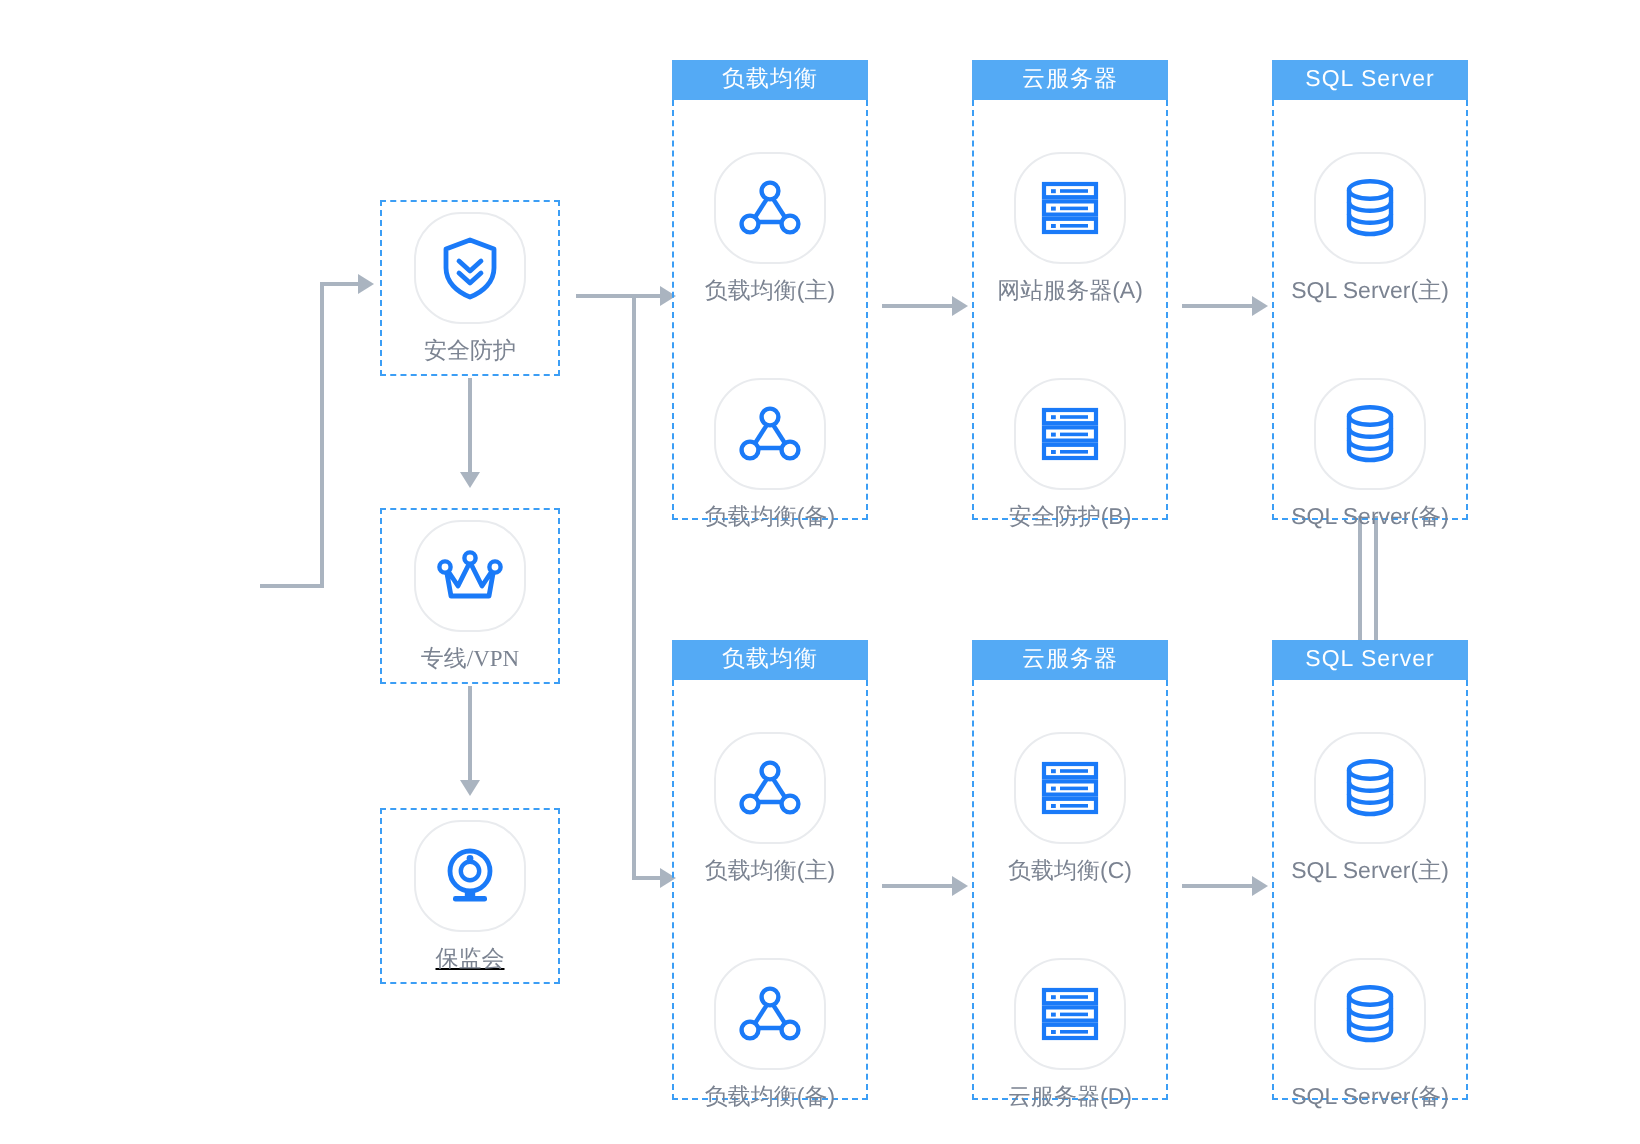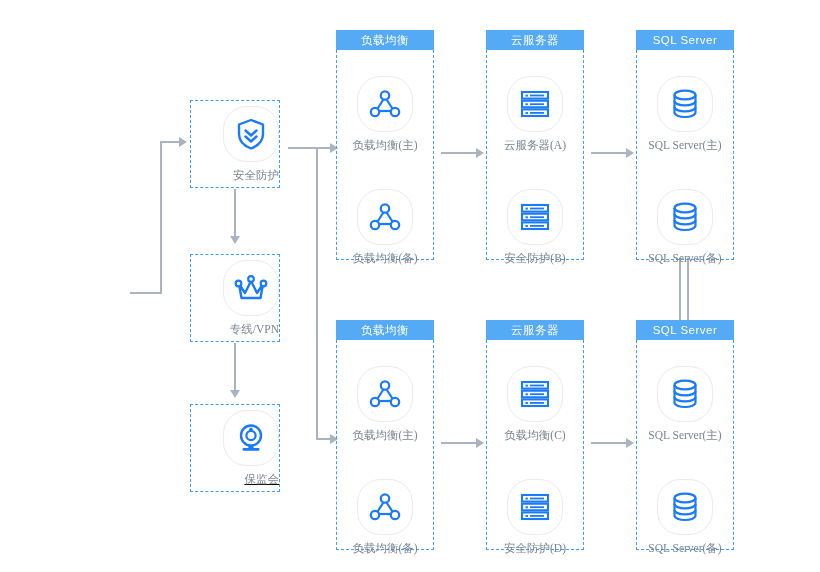--- a/index.html
+++ b/index.html
@@ -12,21 +12,21 @@
   }
   #canvas{position:absolute;left:0;top:0;width:820px;height:572px;}
 
   
   .node{
     position:absolute;
     border:1px dashed #3c9ef5;
     box-sizing:border-box;
     display:flex;
     flex-direction:column;
-    align-items:flex-end;
+    align-items:center;
     justify-content:center;
   }
   .group{
     position:absolute;
     box-sizing:border-box;
   }
   .group-header{
     position:absolute;
     left:0;top:0;
     width:100%;
@@ -64,21 +64,21 @@
     width:140px;
     text-align:center;
     font-size:11.5px;
     color:#7b8391;
     white-space:nowrap;
   }
 
   
   .item{position:absolute;width:100%;}
   .item .tile{left:50%;transform:translateX(-50%);top:0;}
-  .item .cap{left:50%;transform:translateX(-50%);top:62px;font-family:Liberation Serif, serif;}
+  .item .cap{left:50%;transform:translateX(-50%);top:62px;}
 
   
   .ln{position:absolute;background:#aab4c0;}
   .lnh{height:2px;}
   .lnv{width:2px;}
   .arrow{
     position:absolute;
     width:0;height:0;
     border-top:5px solid transparent;
     border-bottom:5px solid transparent;
@@ -221,21 +221,21 @@
               <rect x="11" y="5.6" width="14" height="1.8" fill="#1a7af8"></rect>
               <rect x="3" y="11.7" width="26" height="6.6" stroke="#1a7af8" stroke-width="2.1" fill="#fff"></rect>
               <rect x="6.5" y="14.3" width="2.4" height="2" fill="#1a7af8"></rect>
               <rect x="11" y="14.3" width="14" height="1.8" fill="#1a7af8"></rect>
               <rect x="3" y="20.4" width="26" height="6.6" stroke="#1a7af8" stroke-width="2.1" fill="#fff"></rect>
               <rect x="6.5" y="23" width="2.4" height="2" fill="#1a7af8"></rect>
               <rect x="11" y="23" width="14" height="1.8" fill="#1a7af8"></rect>
             </svg>
           </span>
         </div>
-        <div class="cap">云服务器(A)</div>
+        <div class="cap">网站服务器(A)</div>
       </div>
       <div class="item" style="top:139px;">
         <div class="tile">
           <span>
             <svg width="32" height="30" viewBox="0 0 32 30" fill="none">
               <rect x="3" y="3" width="26" height="6.6" stroke="#1a7af8" stroke-width="2.1" fill="#fff"></rect>
               <rect x="6.5" y="5.6" width="2.4" height="2" fill="#1a7af8"></rect>
               <rect x="11" y="5.6" width="14" height="1.8" fill="#1a7af8"></rect>
               <rect x="3" y="11.7" width="26" height="6.6" stroke="#1a7af8" stroke-width="2.1" fill="#fff"></rect>
               <rect x="6.5" y="14.3" width="2.4" height="2" fill="#1a7af8"></rect>
@@ -349,21 +349,21 @@
               <rect x="11" y="5.6" width="14" height="1.8" fill="#1a7af8"></rect>
               <rect x="3" y="11.7" width="26" height="6.6" stroke="#1a7af8" stroke-width="2.1" fill="#fff"></rect>
               <rect x="6.5" y="14.3" width="2.4" height="2" fill="#1a7af8"></rect>
               <rect x="11" y="14.3" width="14" height="1.8" fill="#1a7af8"></rect>
               <rect x="3" y="20.4" width="26" height="6.6" stroke="#1a7af8" stroke-width="2.1" fill="#fff"></rect>
               <rect x="6.5" y="23" width="2.4" height="2" fill="#1a7af8"></rect>
               <rect x="11" y="23" width="14" height="1.8" fill="#1a7af8"></rect>
             </svg>
           </span>
         </div>
-        <div class="cap">安全防护(D)</div>
+        <div class="cap">云服务器(D)</div>
       </div>
     </div>
   </div>
 
   <div class="group" style="left:636px;top:320px;width:98px;height:230px;">
     <div class="group-header">SQL Server</div>
     <div class="group-body" style="height:210px;">
       <div class="item" style="top:26px;">
         <div class="tile">
           <span>

